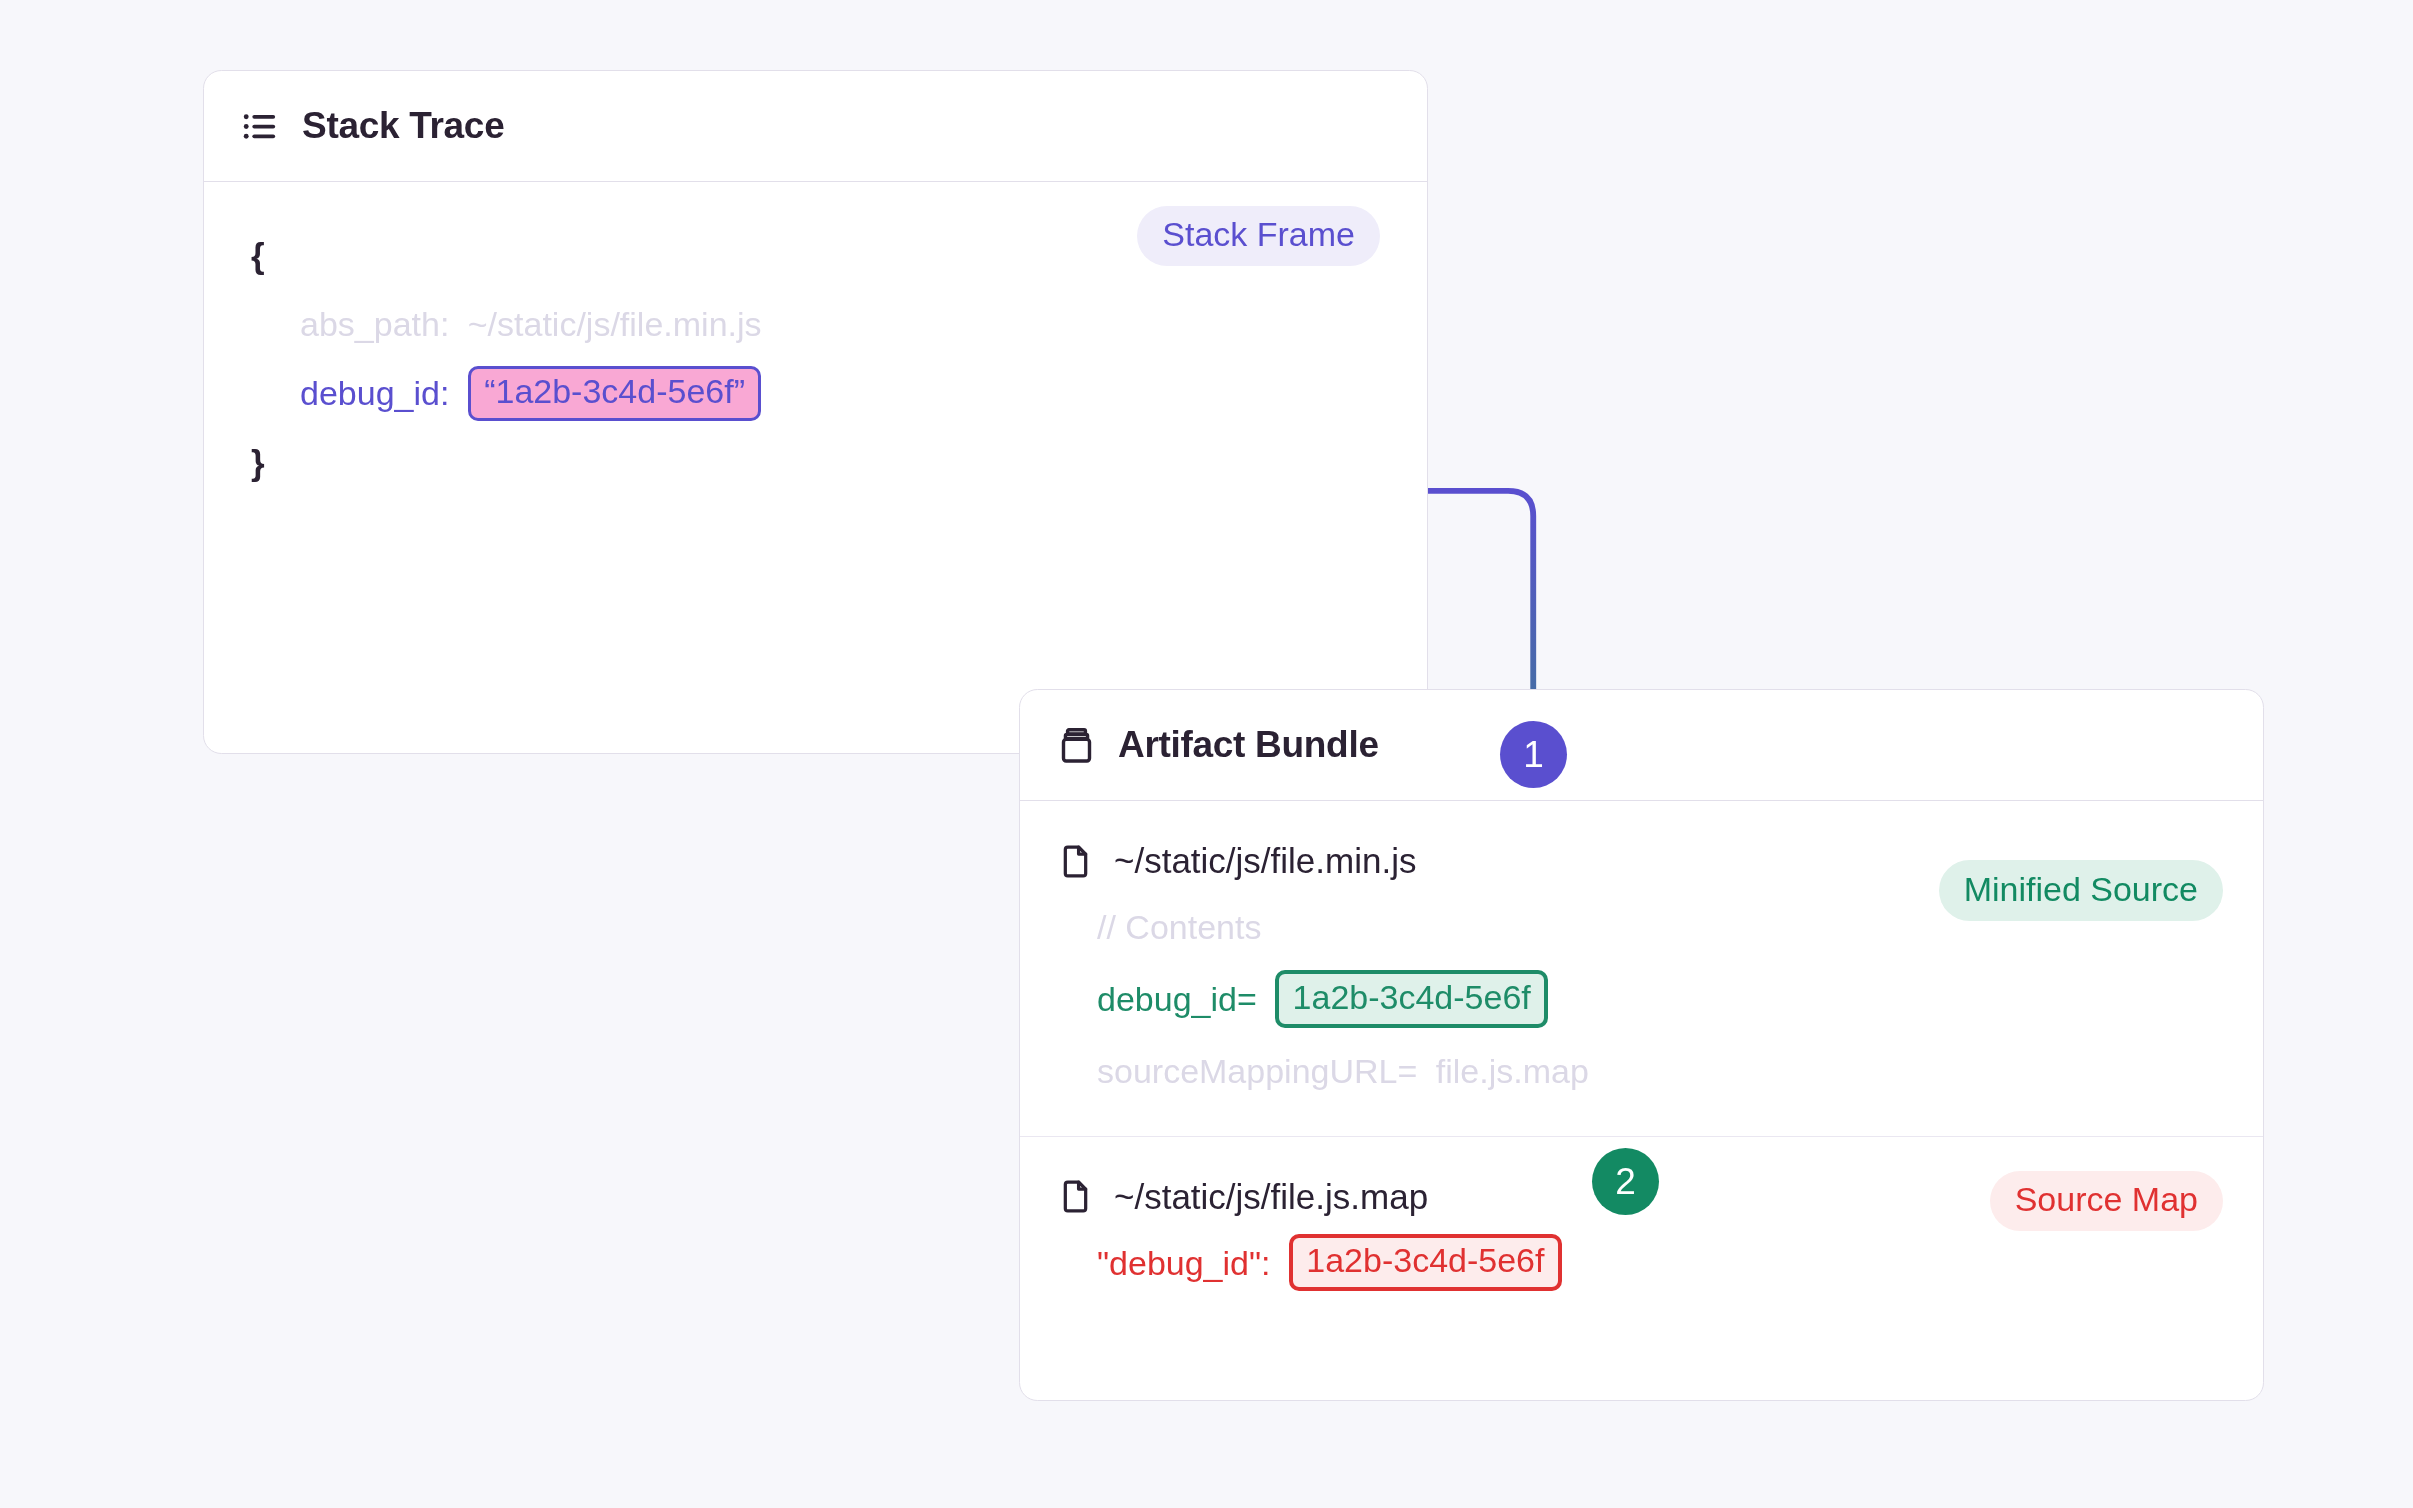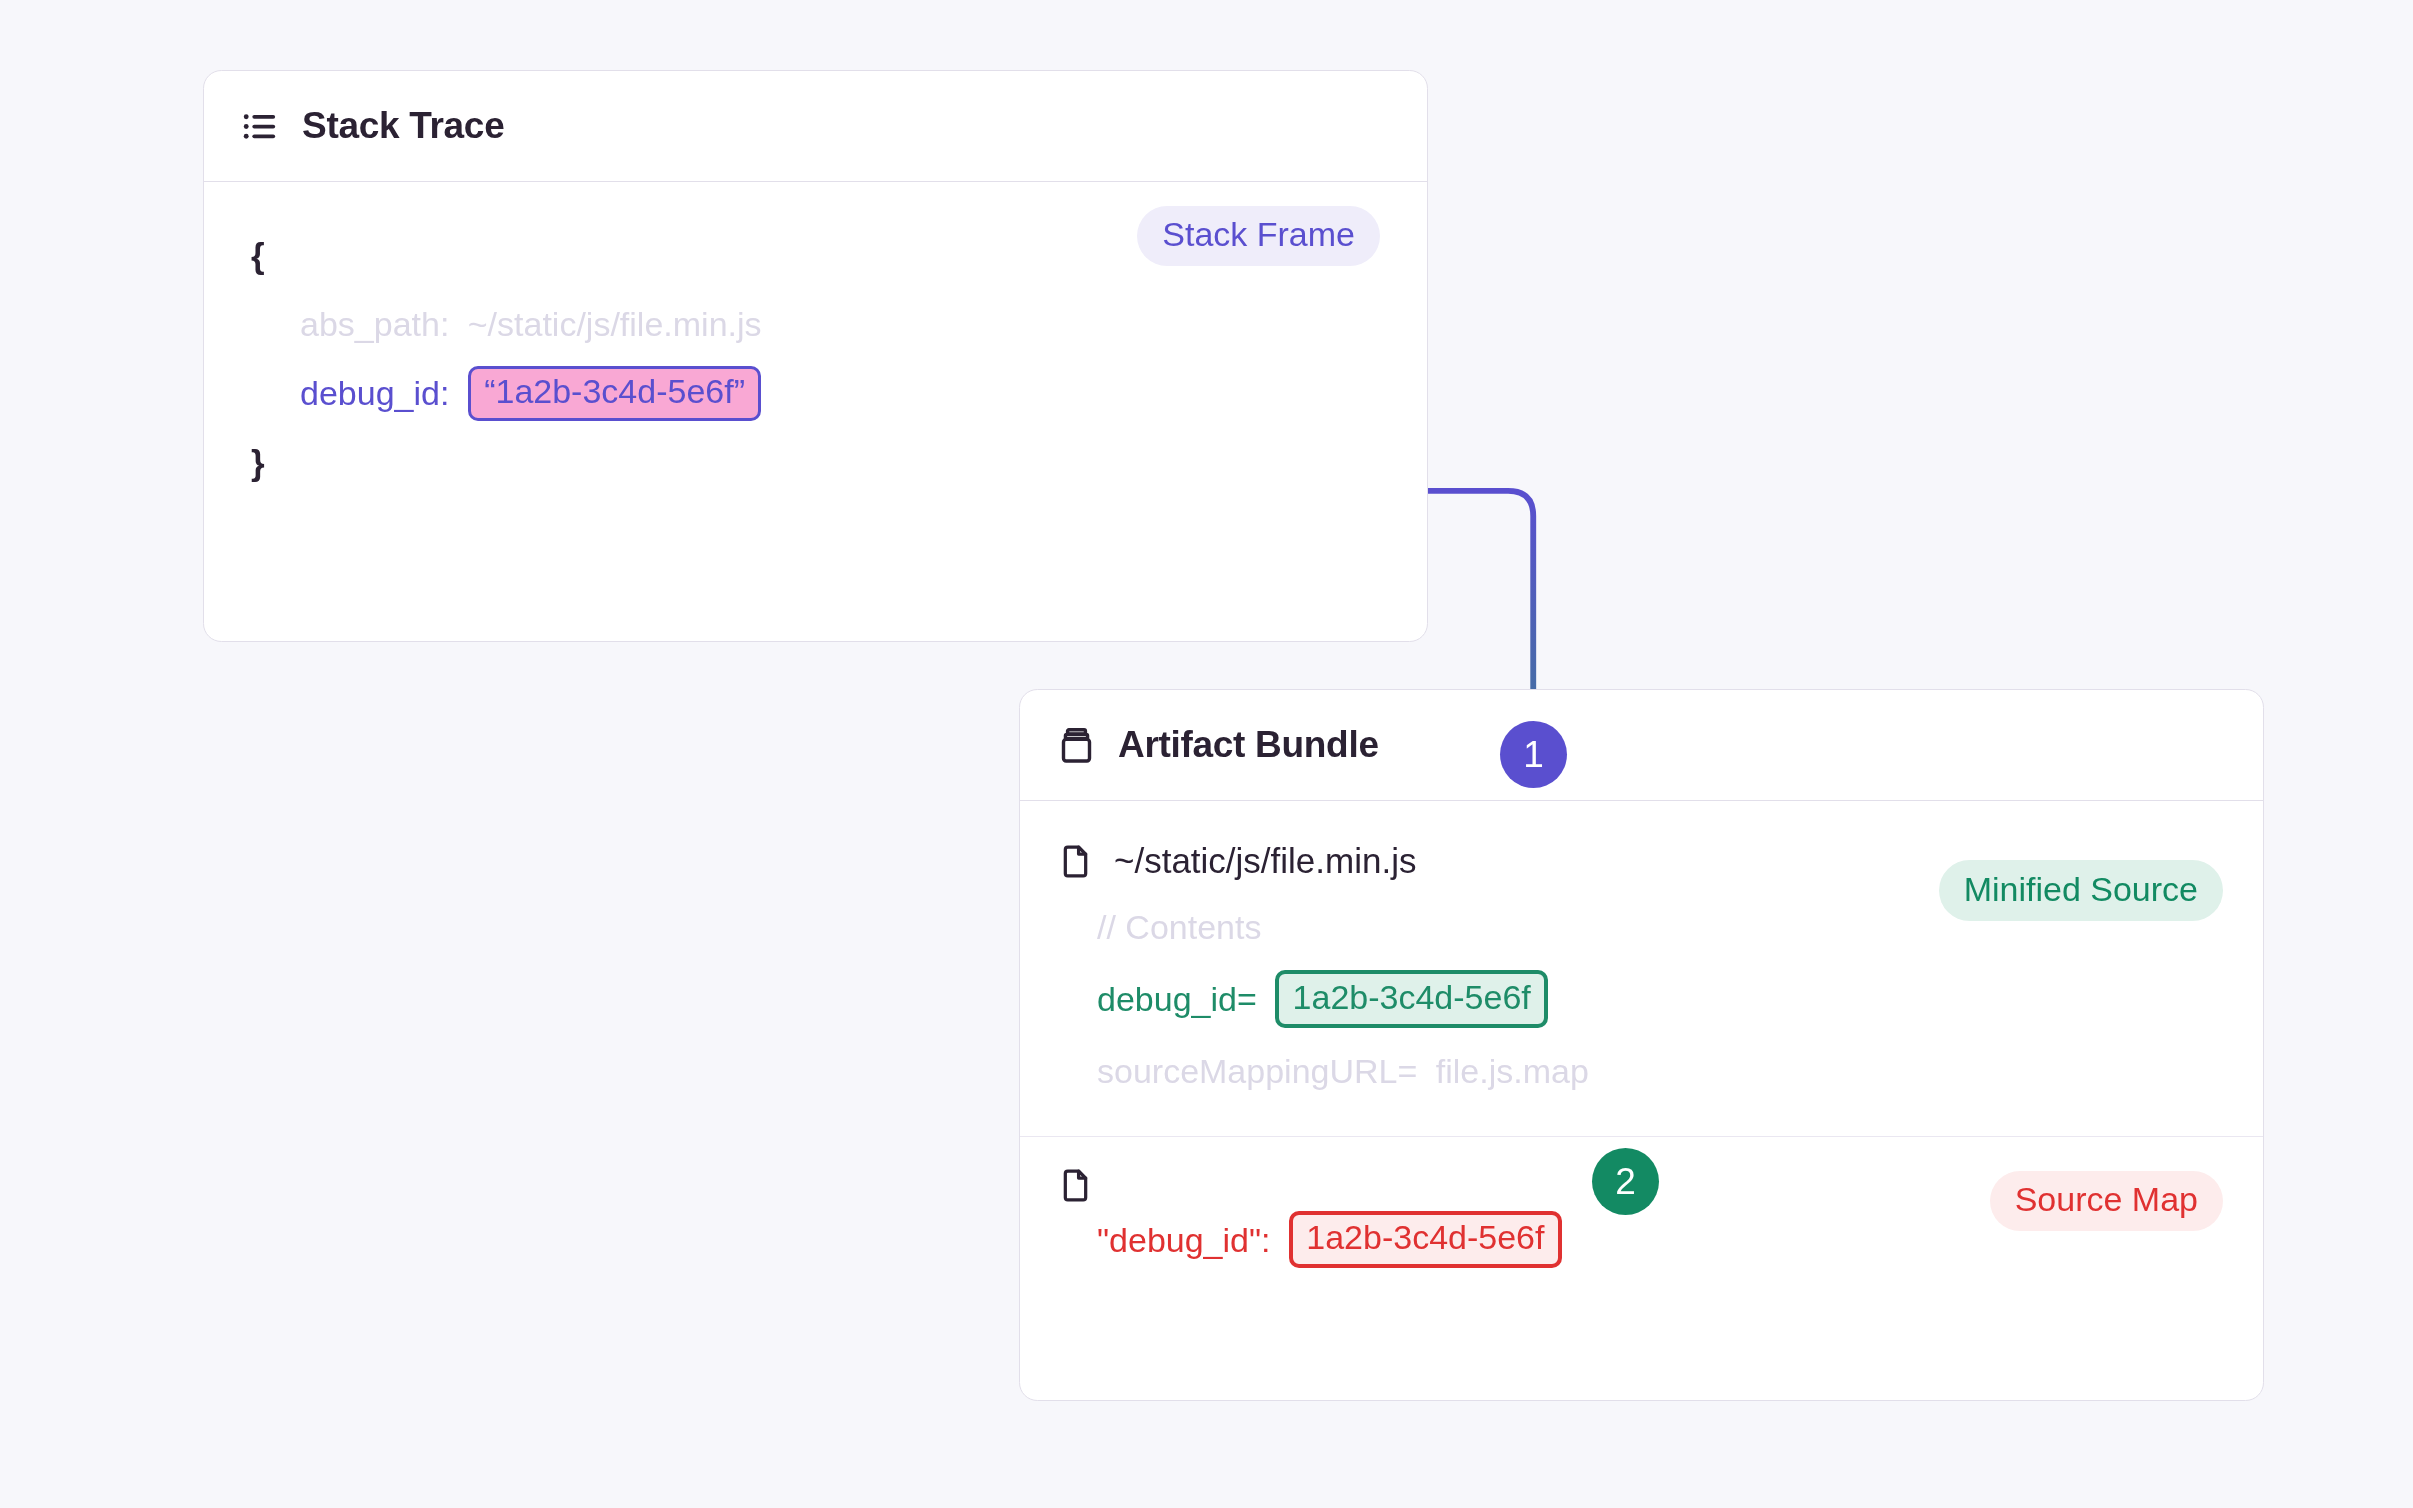--- a/index.html
+++ b/index.html
@@ -43,21 +43,21 @@
   }
   .card-icon { flex: 0 0 auto; display: block; line-height: 0; }
 
   .card-body { position: relative; padding: 32px 0 37px 0; }
 
   
   #stack-trace-card {
     left: 203px;
     top: 70px;
     width: 1225px;
-    height: 572px;
+    height: 684px;
   }
   #stack-trace-card .card-body { padding: 39px 0 0 0; }
 
   .code-line {
     font-family: "Liberation Sans", sans-serif;
     font-size: 34px;
     line-height: 69px;
     white-space: nowrap;
     display: flex;
     align-items: center;
@@ -291,20 +291,21 @@
         <span class="pill red" style="top: 34px; right: 40px;">Source Map</span>
 
         <div class="file-line">
           <span class="file-icon">
             <svg width="37" height="37" viewBox="0 0 24 24" fill="none" stroke="#2B2233" stroke-width="2.1" stroke-linecap="round" stroke-linejoin="round">
               <path d="M14 2.6 H7 A1.6 1.6 0 0 0 5.4 4.2 V19.8 A1.6 1.6 0 0 0 7 21.4 H17
                        A1.6 1.6 0 0 0 18.6 19.8 V7.2 Z"></path>
               <path d="M14 2.6 V7.2 H18.6"></path>
             </svg>
           </span>
+          <span>~/static/js/file.js.map</span>
         </div>
 
         <div class="bundle-code">
           <span class="red-key">"debug_id":</span>
           <span class="gap-s"></span>
           <span class="val-box red">1a2b-3c4d-5e6f</span>
         </div>
       </div>
     </div>
   </section>

